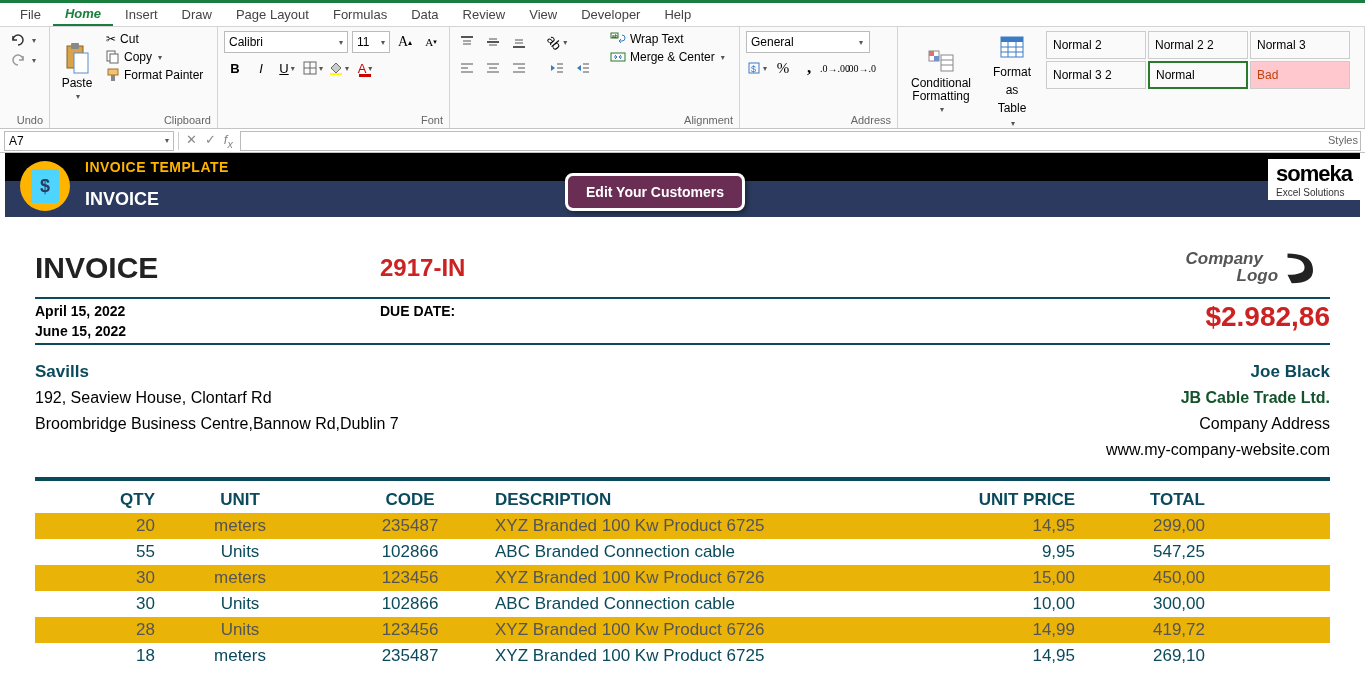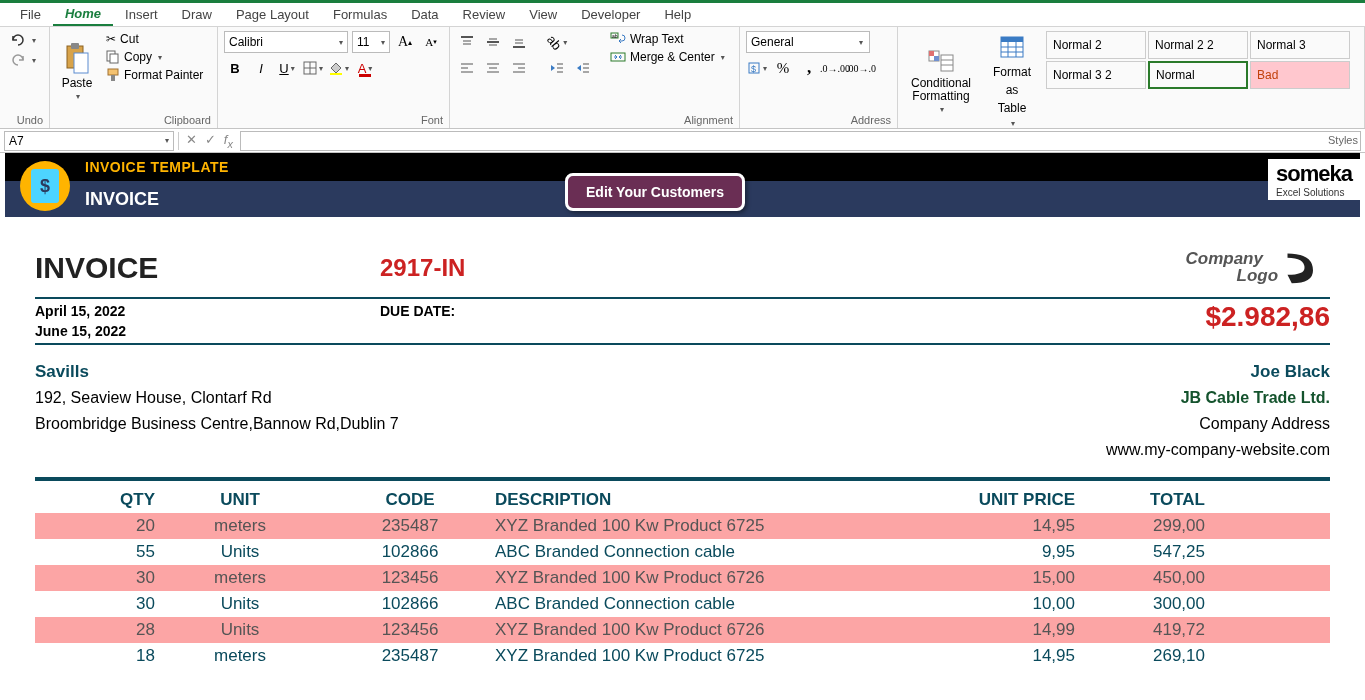--- a/index.html
+++ b/index.html
@@ -79,21 +79,21 @@
 .party-to .co { font-weight: bold; color: #14532d; }
 
 .line-items { width: 100%; margin-top: 6px; }
 .line-head, .line-row { display: grid; grid-template-columns: 90px 170px 170px 420px 160px 130px; align-items: center; font-size: 17px; padding: 3px 30px; }
 .line-head { font-weight: bold; color: #0a4a5c; }
 .line-head .c1, .line-row .c1 { text-align: right; }
 .line-head .c2, .line-row .c2 { text-align: center; }
 .line-head .c3, .line-row .c3 { text-align: center; }
 .line-head .c5, .line-row .c5 { text-align: right; }
 .line-head .c6, .line-row .c6 { text-align: right; }
-.line-row.odd { background: #fca5a5; color: #555; }
+.line-row.odd { background: #eab308; color: #555; }
 .line-row.even { color: #0a4a5c; font-weight: 500; }
 </style>
 </head>
 <body>
 
 <div class="menubar" id="menubar">
     <div class="tab">File</div>
     <div class="tab active">Home</div>
     <div class="tab">Insert</div>
     <div class="tab">Draw</div>

